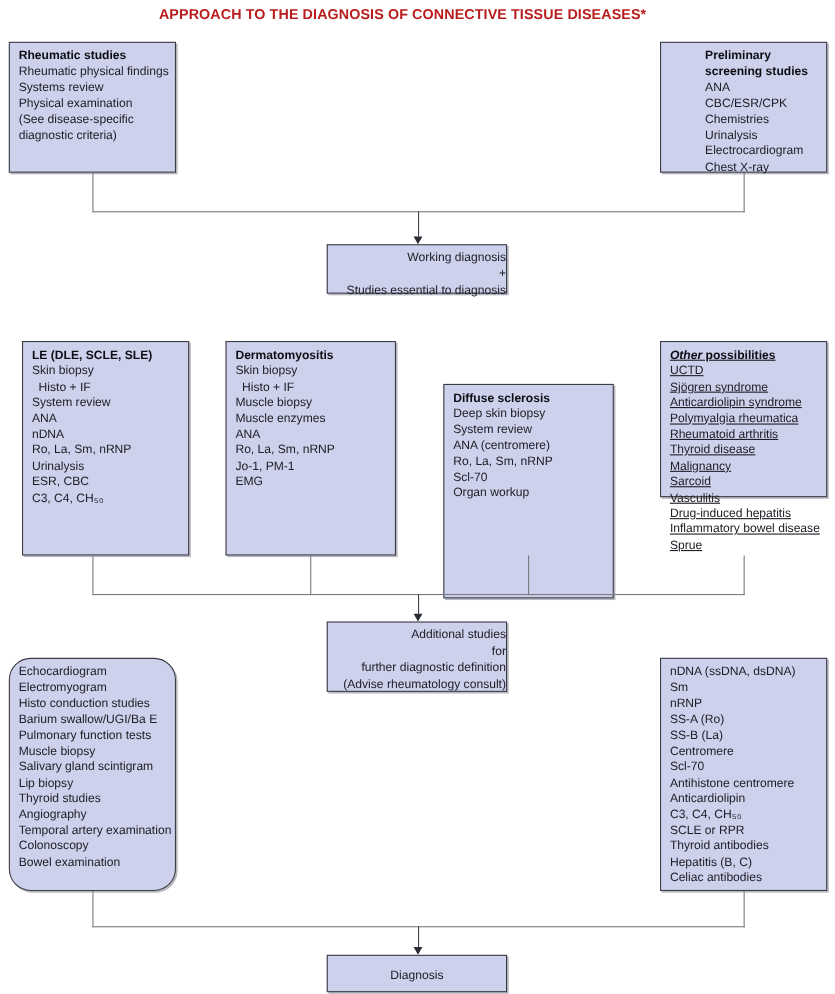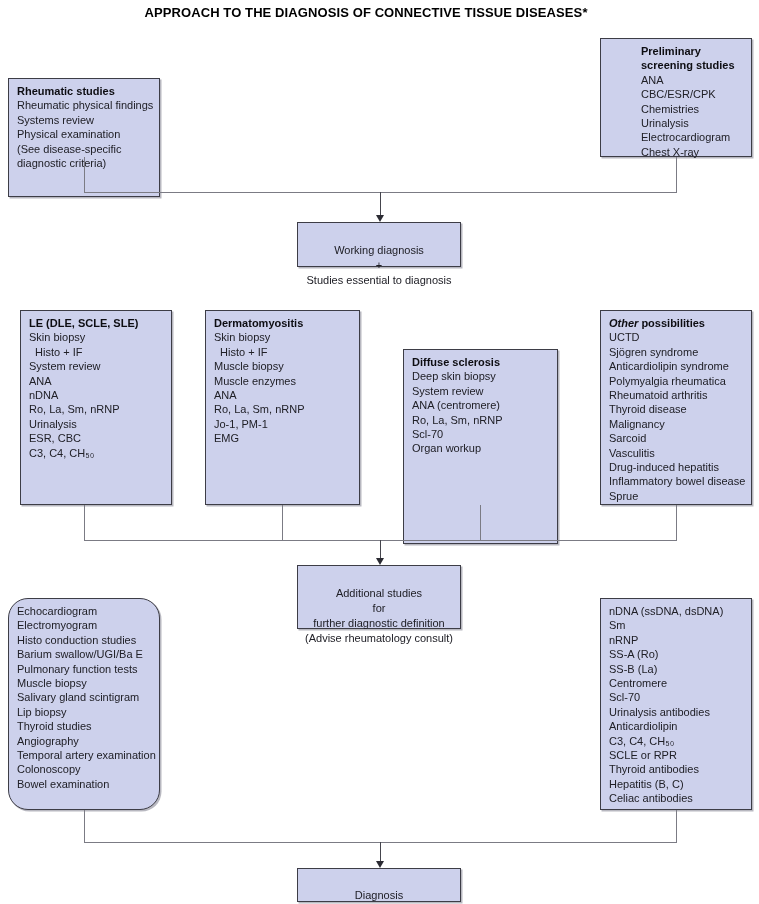--- a/index.html
+++ b/index.html
@@ -16,35 +16,35 @@
     overflow: hidden;
   }
   .page-title {
     position: absolute;
     top: 5px;
     left: 0;
     width: 732px;
     text-align: center;
     font-size: 13px;
     font-weight: bold;
-    color: #000000;
+    color: #b91c1c;
     letter-spacing: 0.1px;
   }
   .box {
     position: absolute;
     background: var(--box-fill, #cdd1ec);
     border: 1px solid var(--box-border, #3d3d46);
     box-shadow: 1.5px 1.5px 0 rgba(125,125,140,0.55);
     box-sizing: border-box;
     color: #202027;
     font-size: 11px;
     line-height: 14.4px;
   }
   .box.side { padding: 5px 2px 0 8px; }
-  .box.center { text-align: center; padding-top: 20px; line-height: 15px; }
+  .box.center { text-align: right; padding-top: 4px; line-height: 15px; }
   .box .heading { font-weight: bold; color: #0d0d12; white-space: normal; }
   .box .heading .ital { font-style: italic; }
   .line { white-space: pre; }
   .box.center .line { white-space: normal; }
   .diagnosis-box {
     display: flex;
     align-items: center;
     justify-content: center;
   }
   .vline {
@@ -71,21 +71,21 @@
     border-top: 7px solid #2b2b33;
   }
 </style>
 </head>
 <body>
 
 <div class="canvas">
 
   <div class="page-title">APPROACH TO THE DIAGNOSIS OF CONNECTIVE TISSUE DISEASES*</div>
 
-  <div class="box side" style="left:8px; top:38px; width:152px; height:119px;margin-top:40px;">
+  <div class="box side" style="left:8px; top:38px; width:152px; height:119px;">
     <div class="heading">Rheumatic studies</div>
     <div>
         <div class="line">Rheumatic physical findings</div>
         <div class="line">Systems review</div>
         <div class="line">Physical examination</div>
         <div class="line">(See disease-specific</div>
         <div class="line">diagnostic criteria)</div>
       </div>
   </div>
 
@@ -149,21 +149,21 @@
     <div>
         <div class="line">Deep skin biopsy</div>
         <div class="line">System review</div>
         <div class="line">ANA (centromere)</div>
         <div class="line">Ro, La, Sm, nRNP</div>
         <div class="line">Scl-70</div>
         <div class="line">Organ workup</div>
       </div>
   </div>
 
-  <div class="box side" style="left:600px; top:310px; width:152px; height:195px;">
+  <div class="box side" style="left:600px; top:310px; width:152px; height:142px;text-decoration:underline;">
     <div class="heading"><span class="ital">Other</span><span> possibilities</span></div>
     <div>
         <div class="line">UCTD</div>
         <div class="line">Sjögren syndrome</div>
         <div class="line">Anticardiolipin syndrome</div>
         <div class="line">Polymyalgia rheumatica</div>
         <div class="line">Rheumatoid arthritis</div>
         <div class="line">Thyroid disease</div>
         <div class="line">Malignancy</div>
         <div class="line">Sarcoid</div>
@@ -211,21 +211,21 @@
 
   <div class="box side" style="left:600px; top:598px; width:152px; height:212px;">
     <div>
         <div class="line">nDNA (ssDNA, dsDNA)</div>
         <div class="line">Sm</div>
         <div class="line">nRNP</div>
         <div class="line">SS-A (Ro)</div>
         <div class="line">SS-B (La)</div>
         <div class="line">Centromere</div>
         <div class="line">Scl-70</div>
-        <div class="line">Urinalysis antibodies</div>
+        <div class="line">Antihistone centromere</div>
         <div class="line">Anticardiolipin</div>
         <div class="line">C3, C4, CH₅₀</div>
         <div class="line">SCLE or RPR</div>
         <div class="line">Thyroid antibodies</div>
         <div class="line">Hepatitis (B, C)</div>
         <div class="line">Celiac antibodies</div>
       </div>
   </div>
 
   <div class="vline" style="left:84px; top:810px; height:33px;"></div>

